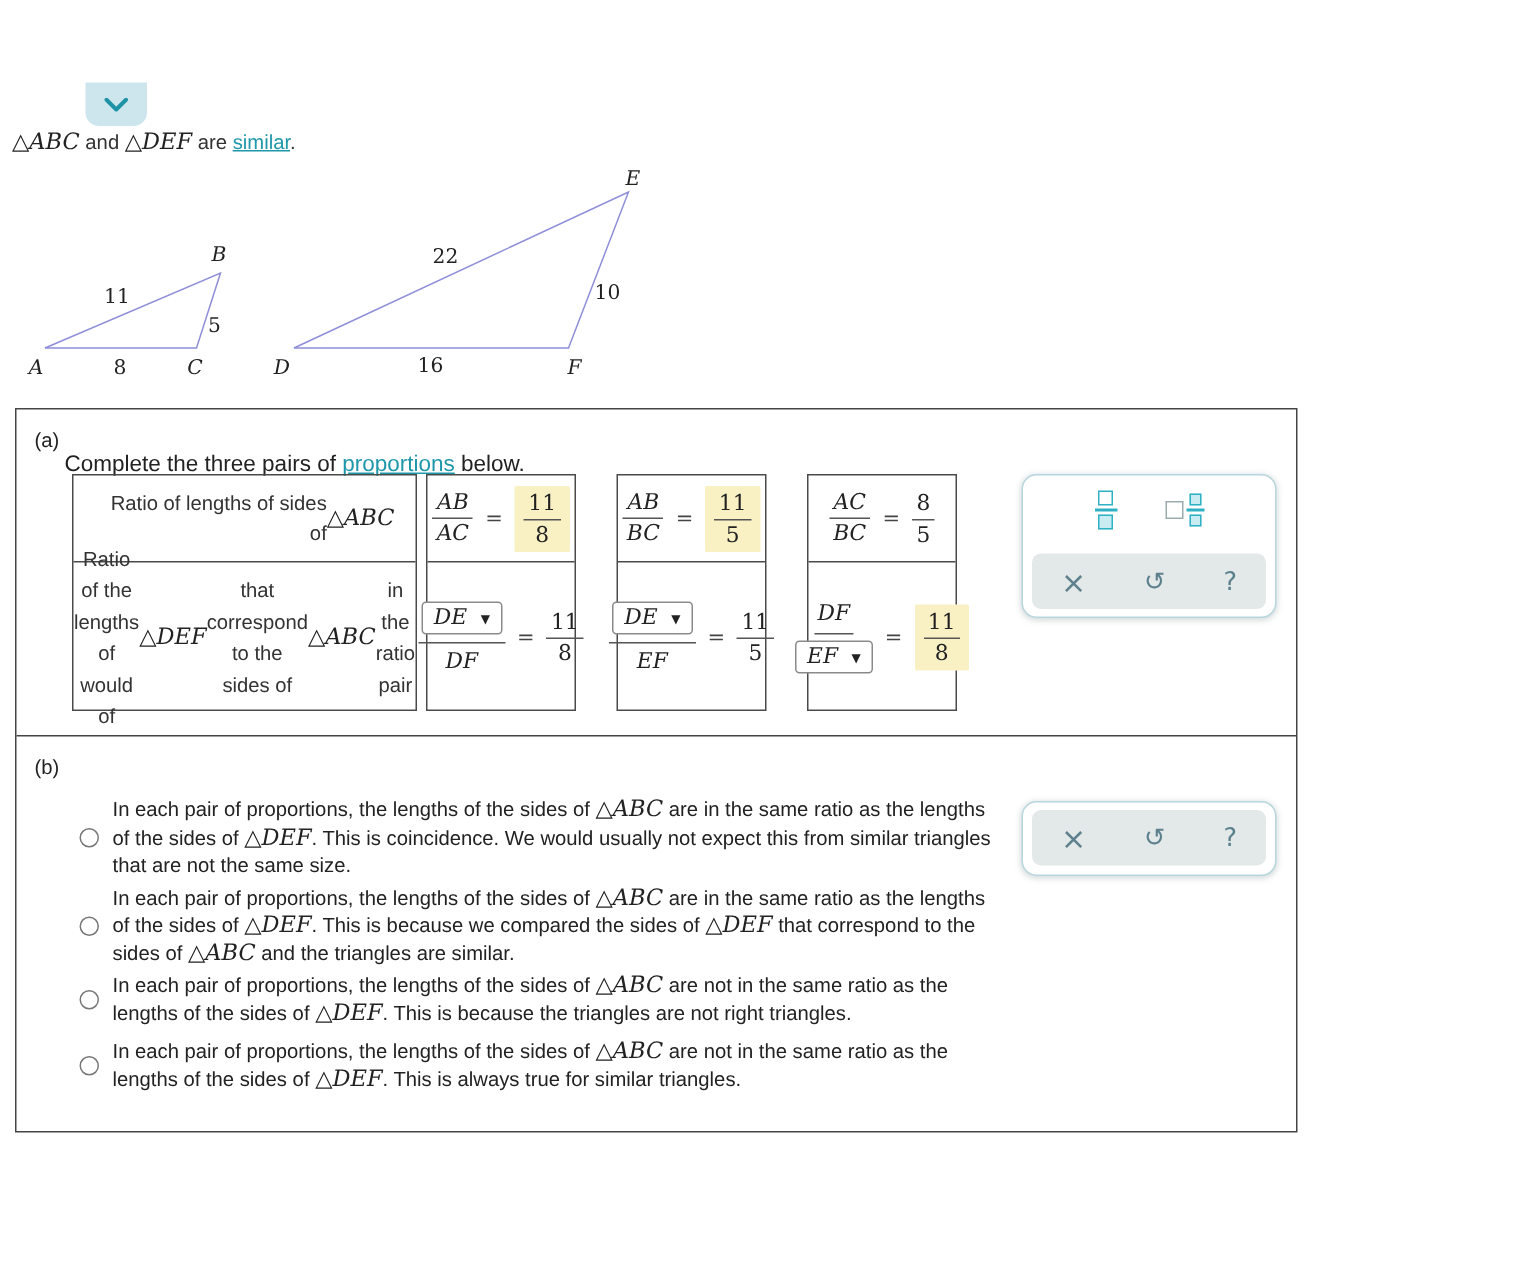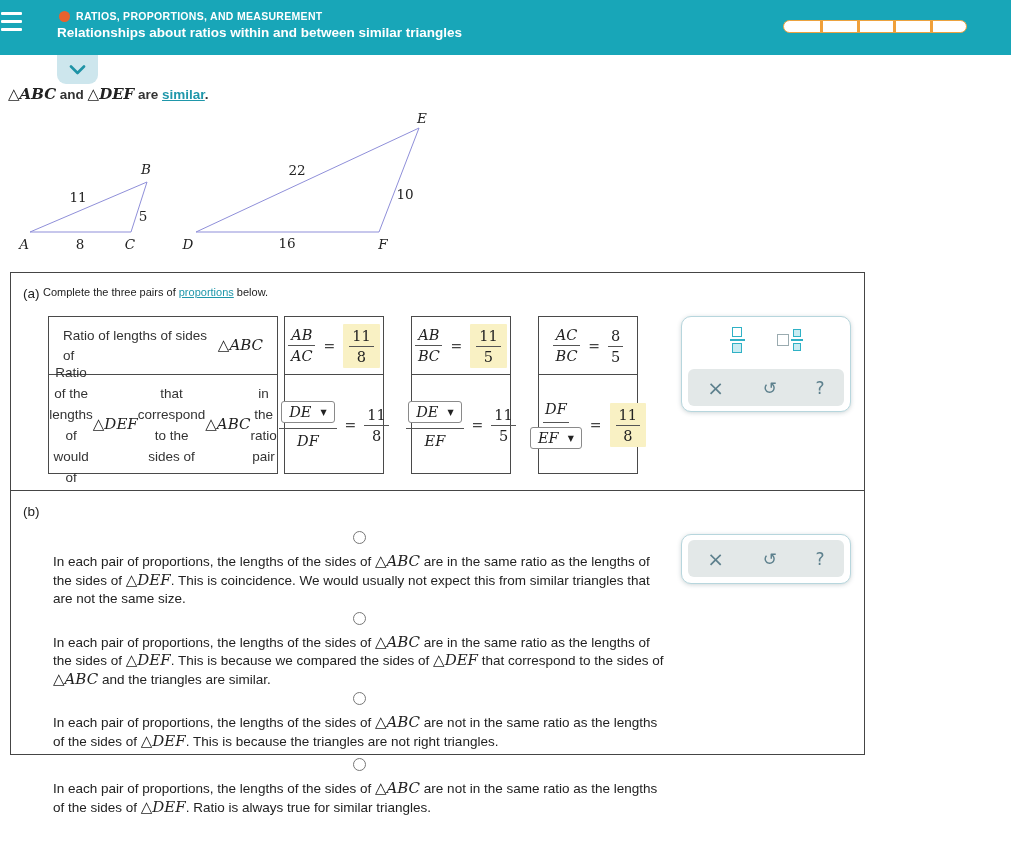--- a/index.html
+++ b/index.html
@@ -22,42 +22,42 @@
   .progress i { position:absolute; top:0; width:3px; height:11px; background:#f0a03a; }
   .progress i:nth-child(1){left:20%;} .progress i:nth-child(2){left:40%;}
   .progress i:nth-child(3){left:60%;} .progress i:nth-child(4){left:80%;}
 
   
   .expander { position:absolute; left:57px; top:55px; width:41px; height:29px; background:#cde6ed;
               border:none; border-radius:0 0 9px 9px; cursor:pointer;
               display:flex; align-items:center; justify-content:center; }
 
   
-  .intro { position:absolute; left:8px; top:87px; font-size:13.5px; color:#333;font-weight:bold; }
+  .intro { position:absolute; left:8px; top:87px; font-size:13.5px; color:#333; }
   .m { font-family:"DejaVu Serif","DejaVu Sans",serif; font-style:italic; font-size:15px;
        line-height:1; color:#222; }
   a.tlink { color:#1f97aa; text-decoration:underline; cursor:pointer; }
 
   
   .diagram { position:absolute; left:0; top:110px; }
   .diagram text { font-family:"DejaVu Serif","DejaVu Sans",serif; fill:#222; font-size:13.5px; }
   .diagram text.vlbl { font-style:italic; }
 
   
   .mainbox { position:absolute; left:10px; top:272px; width:855px; height:483px;
              border:1px solid #454545; background:#fff; }
   .section-a { position:relative; width:100%; height:218px; border-bottom:1px solid #454545; }
   .section-b { position:relative; width:100%; height:264px; }
   .part-label { position:absolute; left:12px; top:13px; font-size:13.5px; color:#222; }
-  .part-prompt { position:absolute; left:32px; top:13px; font-size:11px; color:#222; }
+  .part-prompt { position:absolute; left:32px; top:28px; font-size:15px; color:#222; }
 
   
   .hdr-cell { position:absolute; left:37px; top:43px; width:230px; height:158px; border:1px solid #4a4a4a; }
   .hdr-cell .r1 { height:58px; border-bottom:1px solid #4a4a4a; display:flex; align-items:center;
-                  justify-content:center; text-align:left; font-size:13.5px; padding:0 14px; line-height:20px; }
+                  justify-content:center; text-align:right; font-size:13.5px; padding:0 14px; line-height:20px; }
   .hdr-cell .r2 { height:99px; display:flex; align-items:center; justify-content:center;
                   text-align:center; font-size:13.5px; padding:0 10px; line-height:21px; }
   .pbox { position:absolute; top:43px; width:100px; height:158px; border:1px solid #4a4a4a; }
   .pbox.b1{ left:273px; } .pbox.b2{ left:400px; } .pbox.b3{ left:527px; }
   .pbox .r1 { height:58px; border-bottom:1px solid #4a4a4a; display:flex; align-items:center; justify-content:center; }
   .pbox .r2 { height:99px; display:flex; align-items:center; justify-content:center; }
 
   .frac { display:inline-flex; flex-direction:column; align-items:center;
           font-family:"DejaVu Serif","DejaVu Sans",serif; font-size:14.5px; color:#222; }
   .frac .fn { padding:0 3px 2px; border-bottom:1px solid #555; }
@@ -91,47 +91,31 @@
   .fr-ico.small .fr-bar { width:12px; }
   .mx-ico { display:inline-flex; align-items:center; gap:2px; }
   .pal-actions { position:absolute; left:6px; right:6px; bottom:5px; height:37px; background:#e3e8e8;
                  border-radius:6px; display:flex; align-items:center; justify-content:space-around; }
   .pal-actions button { background:none; border:none; color:#5d808d; cursor:pointer;
                         font-family:"DejaVu Sans",sans-serif; }
   .act-x { font-size:20px; } .act-undo { font-size:17px; } .act-help { font-size:17px; }
 
   
   .options { position:absolute; left:42px; top:40px; width:612px; }
-  .opt { display:flex; align-items:center; gap:9px; margin-bottom:3px;flex-direction:column; }
+  .opt { display:flex; align-items:center; gap:9px; margin-bottom:3px; }
   .opt.last { margin-top:7px; }
   .opt input[type=radio] { appearance:none; -webkit-appearance:none; width:13px; height:13px;
         border:1px solid #777; border-radius:50%; background:#fff; flex-shrink:0; cursor:pointer; }
   .opt .otext { font-size:13.5px; line-height:18.5px; color:#222; }
 </style>
 </head>
 <body>
 
 <div class="page">
 
-  <div class="header">
-    <button class="hamburger" aria-label="menu">
-      <span></span>
-        <span></span>
-        <span></span>
-    </button>
-    <span class="hdr-dot"></span>
-    <div class="hdr-category">RATIOS, PROPORTIONS, AND MEASUREMENT</div>
-    <div class="hdr-title">Relationships about ratios within and between similar triangles</div>
-    <div class="progress">
-      <i></i>
-        <i></i>
-        <i></i>
-        <i></i>
-    </div>
-  </div>
 
   <button class="expander" aria-label="collapse">
     <svg width="17" height="10" viewBox="0 0 17 10">
       <polyline points="2,1.5 8.5,8 15,1.5" fill="none" stroke="#1e93a6" stroke-width="2.6" stroke-linecap="round" stroke-linejoin="round"></polyline>
     </svg>
   </button>
 
   <div class="intro">
     <span class="m">△ABC</span><span> and </span><span class="m">△DEF</span><span> are </span><a class="tlink">similar</a><span>.</span>
   </div>
@@ -301,21 +285,21 @@
         <div class="opt">
           <input type="radio" name="partb" style="">
           <div class="otext"><span>In each pair of proportions, the lengths of the sides of </span><span class="m">△ABC</span><span> are in the same ratio as the lengths of the sides of </span><span class="m">△DEF</span><span>. This is because we compared the sides of </span><span class="m">△DEF</span><span> that correspond to the sides of </span><span class="m">△ABC</span><span> and the triangles are similar.</span></div>
         </div>
         <div class="opt">
           <input type="radio" name="partb" style="">
           <div class="otext"><span>In each pair of proportions, the lengths of the sides of </span><span class="m">△ABC</span><span> are not in the same ratio as the lengths of the sides of </span><span class="m">△DEF</span><span>. This is because the triangles are not right triangles.</span></div>
         </div>
         <div class="opt last">
           <input type="radio" name="partb" style="">
-          <div class="otext"><span>In each pair of proportions, the lengths of the sides of </span><span class="m">△ABC</span><span> are not in the same ratio as the lengths of the sides of </span><span class="m">△DEF</span><span>. Ratio is always true for similar triangles.</span></div>
+          <div class="otext"><span>In each pair of proportions, the lengths of the sides of </span><span class="m">△ABC</span><span> are not in the same ratio as the lengths of the sides of </span><span class="m">△DEF</span><span>. This is always true for similar triangles.</span></div>
         </div>
       </div>
 
       <div class="palette pal-b">
         <div class="pal-actions" style="top:5px;">
           <button class="act-x">×</button>
           <button class="act-undo">↺</button>
           <button class="act-help">?</button>
         </div>
       </div>

